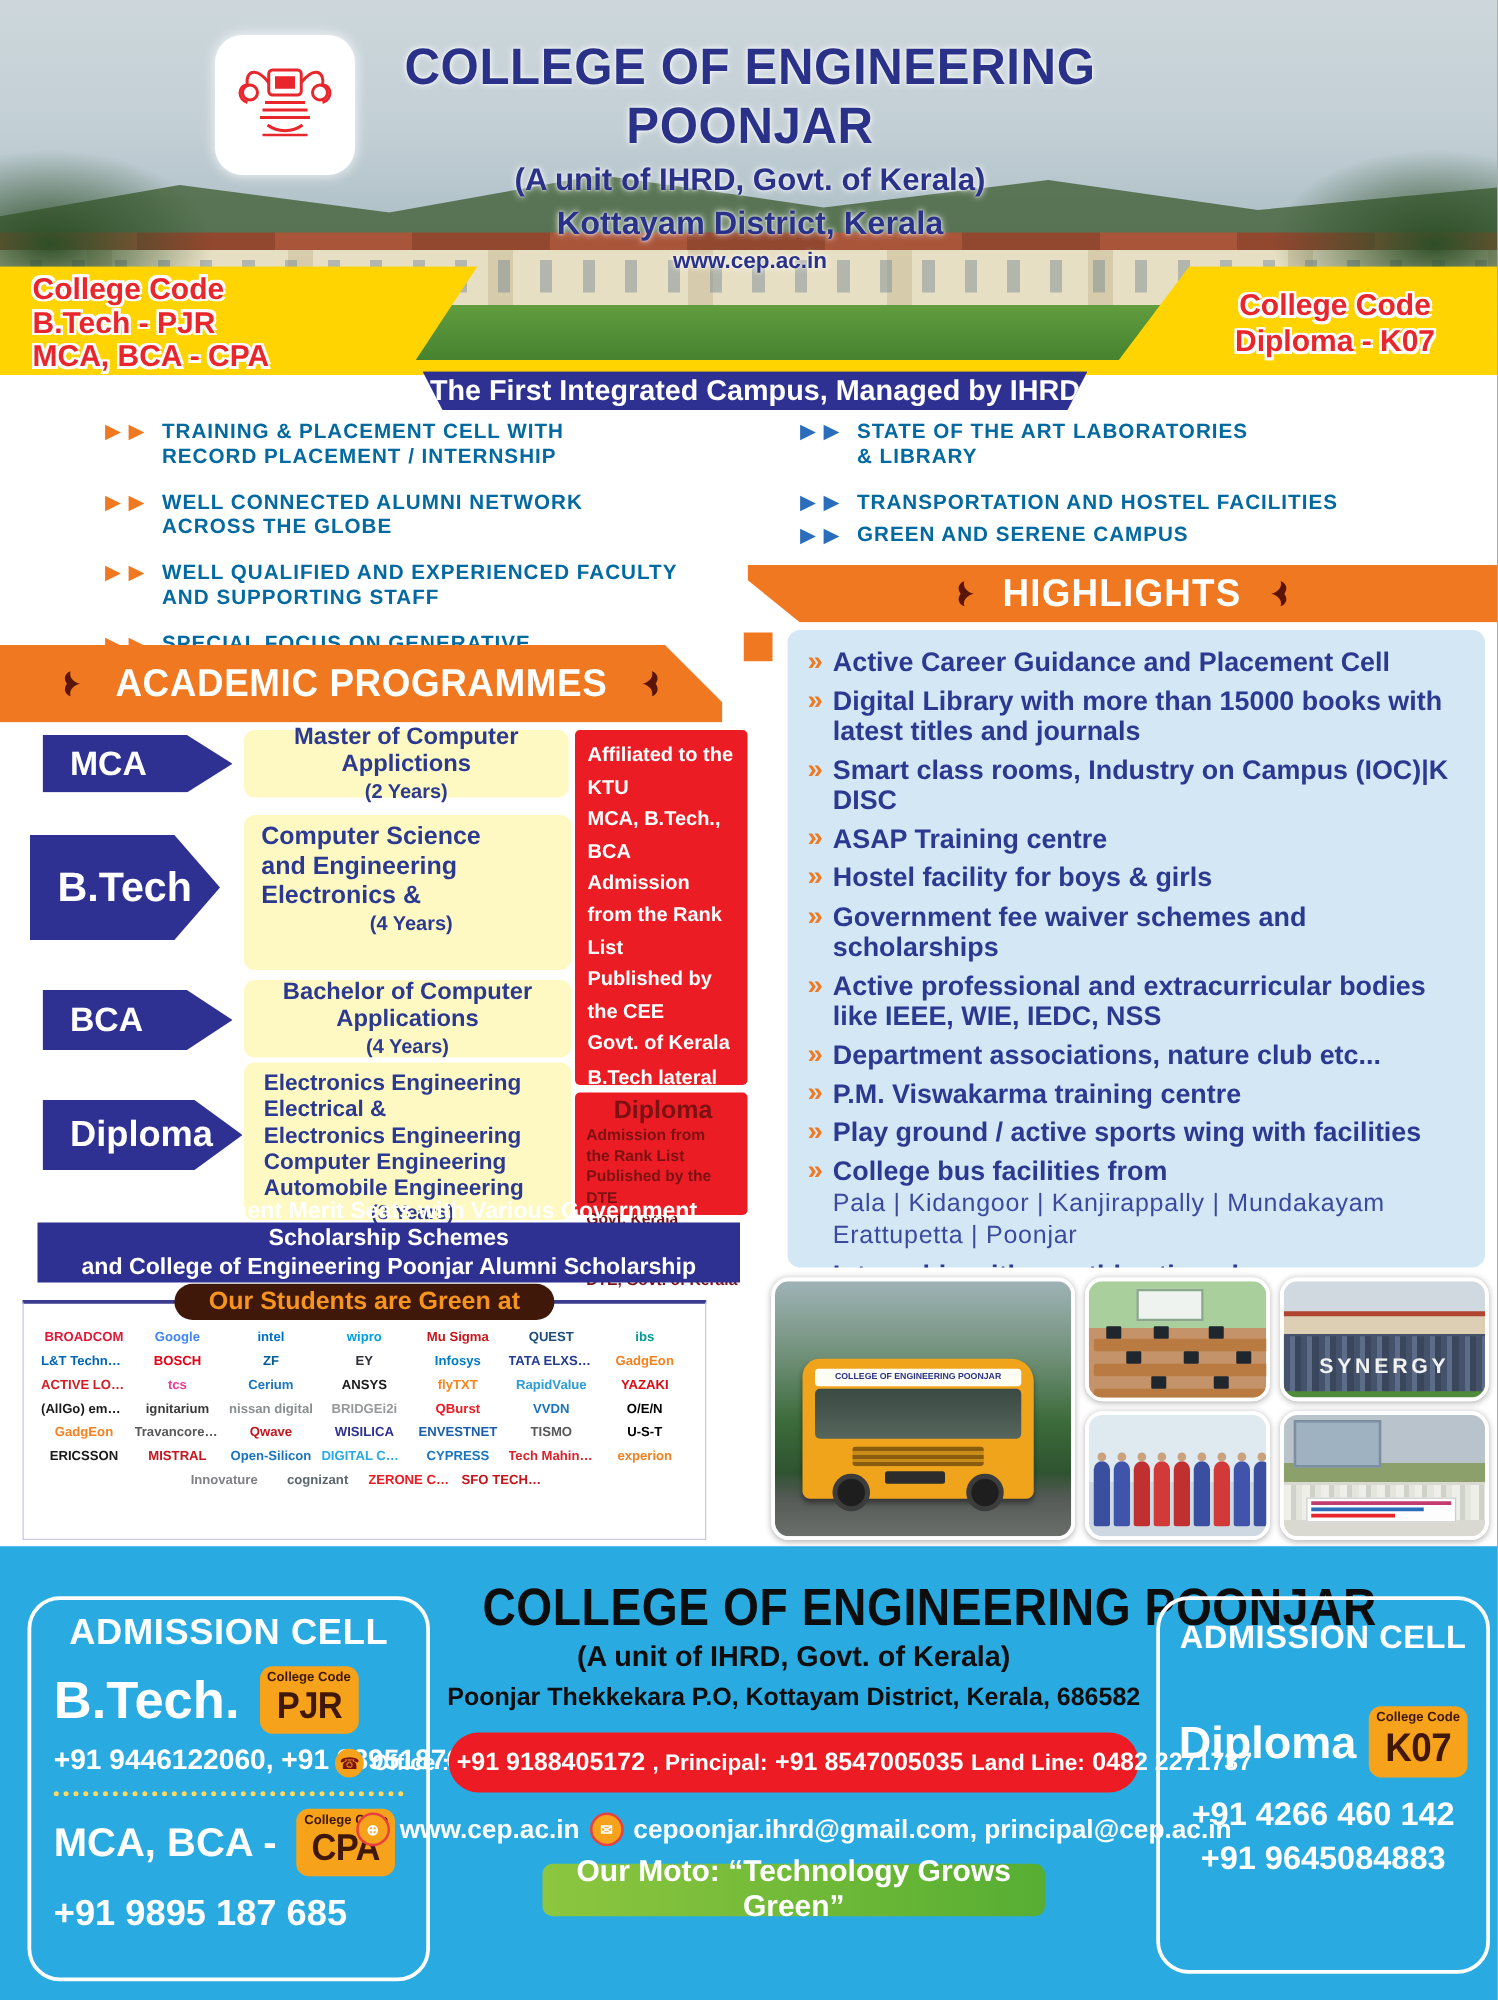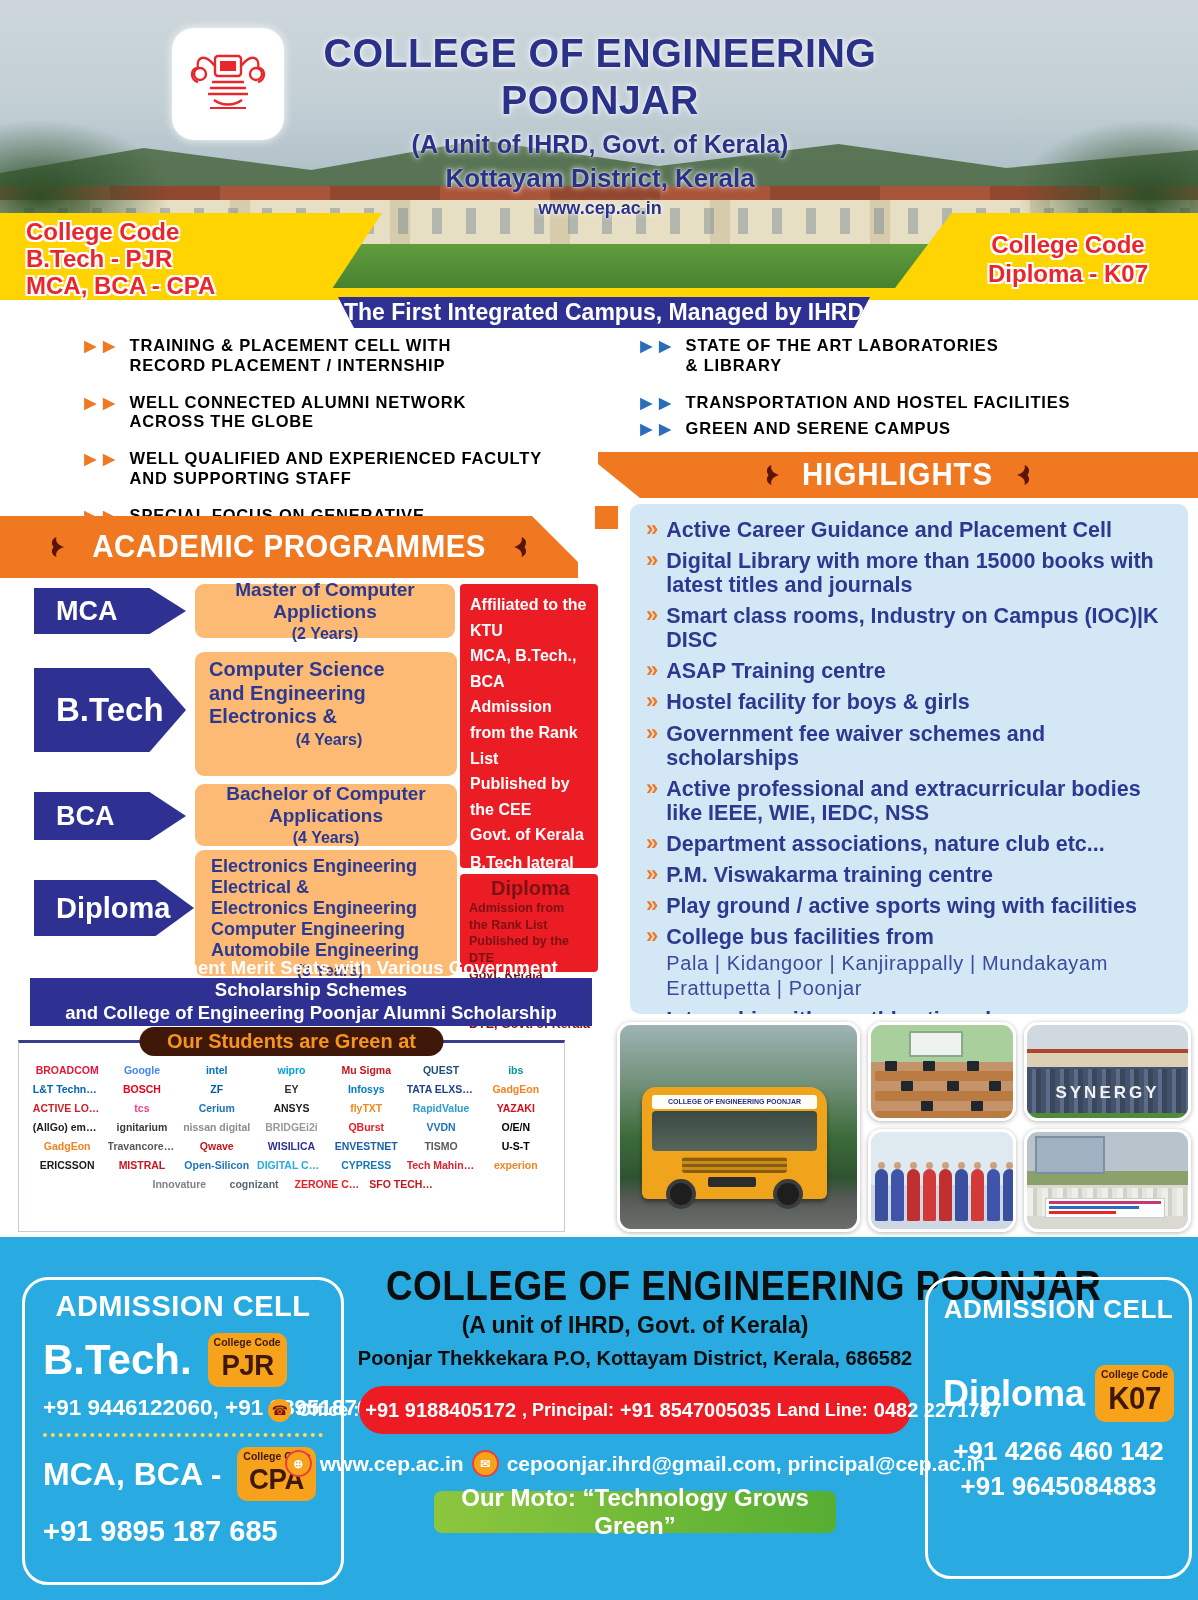--- a/index.html
+++ b/index.html
@@ -45,21 +45,21 @@
     clip-path:polygon(0 0,100% 0,calc(100% - 16px) 100%,16px 100%);
     display:flex;align-items:center;justify-content:center;color:#fff;font-size:23px;font-weight:700;}
 
   
   .feats{position:absolute;top:336px;}
   .feats-left{left:80px;width:520px;}
   .feats-right{left:636px;width:540px;}
   .feat{display:flex;gap:12px;margin-bottom:17px;}
   .chev{font-size:21px;font-weight:800;line-height:1;margin-top:-1px;letter-spacing:-2px;}
   .chev-o{color:#f07820;} .chev-b{color:#2a6ebb;}
-  .feat-txt{font-size:16.5px;font-weight:800;color:#000000;letter-spacing:.8px;line-height:1.2;}
+  .feat-txt{font-size:16.5px;font-weight:800;color:#0369a1;letter-spacing:.8px;line-height:1.2;}
   .feat-txt div:empty{display:none;}
   .feat.tight{margin-bottom:6px;}
 
   
   .hl-header{position:absolute;left:598px;top:452px;width:600px;height:46px;background:#f07820;
     clip-path:polygon(0 0,100% 0,100% 100%,42px 100%,0 12px);
     display:flex;align-items:center;justify-content:center;gap:14px;}
   .hl-title{color:#fff;font-size:31px;font-weight:800;letter-spacing:1px;transform:scaleX(.95);}
   .orange-sq{position:absolute;left:595px;top:506px;width:23px;height:23px;background:#f07820;}
   .hl-panel{position:absolute;left:630px;top:504px;width:558px;height:510px;background:#d3e7f4;
@@ -71,24 +71,24 @@
 
   
   .ap-header{position:absolute;left:0;top:516px;width:578px;height:62px;background:#f07820;
     clip-path:polygon(0 0,calc(100% - 46px) 0,100% 46px,100% 100%,0 100%);
     display:flex;align-items:center;justify-content:center;gap:14px;}
   .ap-title{color:#fff;font-size:31px;font-weight:800;letter-spacing:.5px;transform:scaleX(.95);}
   .tag{position:absolute;background:#2e3192;color:#fff;font-weight:800;
     clip-path:polygon(0 0,76% 0,100% 50%,76% 100%,0 100%);
     display:flex;align-items:center;box-sizing:border-box;padding-left:22px;}
   .tag-mca{left:34px;top:588px;width:152px;height:46px;font-size:27px;}
-  .tag-btech{left:34px;top:668px;width:152px;height:84px;font-size:33px;}
+  .tag-btech{left:24px;top:668px;width:152px;height:84px;font-size:33px;}
   .tag-bca{left:34px;top:792px;width:152px;height:48px;font-size:27px;}
   .tag-dip{left:34px;top:880px;width:160px;height:56px;font-size:29px;}
-  .ybox{position:absolute;background:#fdba74;border-radius:9px;color:#2b3990;font-weight:800;
+  .ybox{position:absolute;background:#fef9c3;border-radius:9px;color:#2b3990;font-weight:800;
     box-sizing:border-box;padding:6px 8px;}
   .ybox .yl{font-size:19px;line-height:1.18;}
   .ybox .yrs{font-size:16px;text-align:center;margin-top:2px;}
   .ybox-1{left:195px;top:584px;width:260px;height:54px;text-align:center;display:flex;flex-direction:column;justify-content:center;}
   .ybox-2{left:195px;top:652px;width:262px;height:124px;padding-left:14px;}
   .ybox-2 .yl{font-size:20px;}
   .ybox-3{left:195px;top:784px;width:262px;height:62px;text-align:center;display:flex;flex-direction:column;justify-content:center;}
   .ybox-4{left:195px;top:850px;width:262px;height:126px;padding-left:16px;}
   .ybox-4 .yl{font-size:18px;line-height:1.16;}
   .rpanel{position:absolute;background:#ec1c24;border-radius:4px;box-sizing:border-box;}

